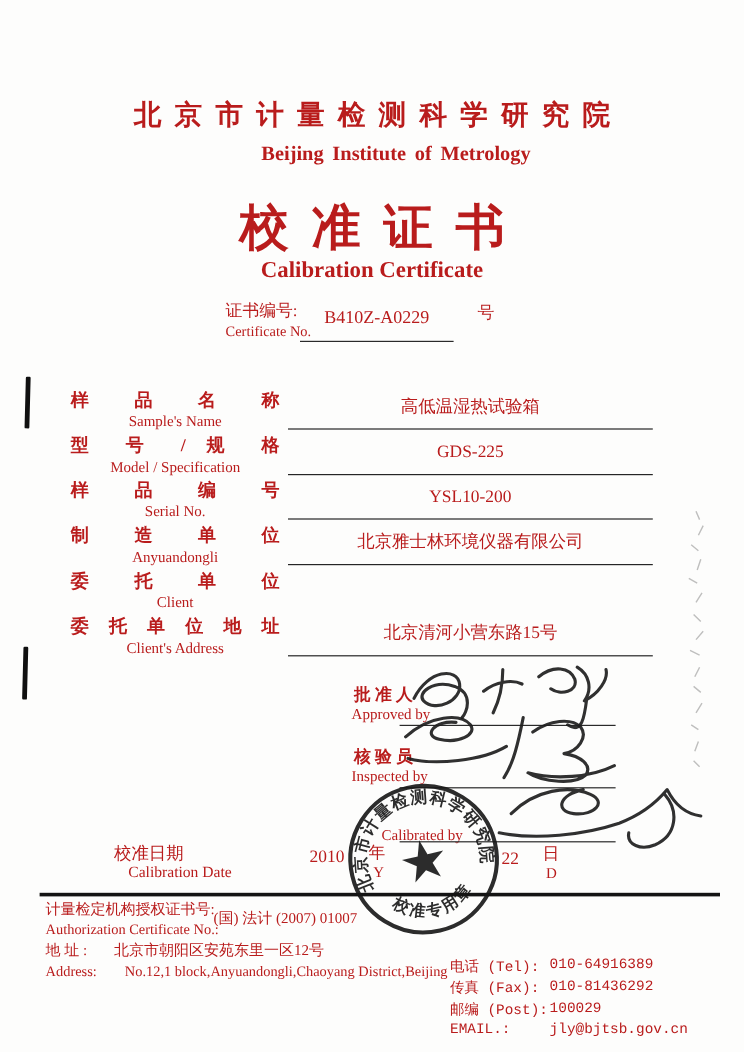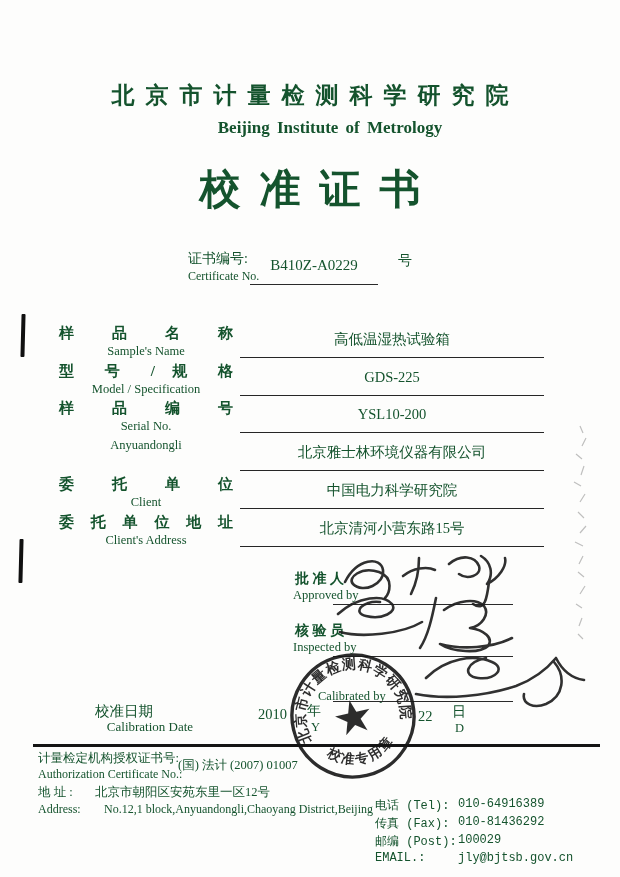--- a/index.html
+++ b/index.html
@@ -1,21 +1,21 @@
 <!DOCTYPE html>
 <html><head>
 <meta charset="utf-8">
 <style>
   html,body{margin:0;padding:0;background:#ffffff;}
   .page{
     position:relative;
     width:620px;height:877px;
     background:#fdfdfc;
     font-family:"Liberation Serif", serif;
-    color:#14532d;
+    color:#b91c1c;
     overflow:hidden;
   }
   .abs{position:absolute;}
   .ctr{left:0;width:620px;text-align:center;}
 
   
   .inst-cn{top:80px;font-size:23px;font-weight:bold;letter-spacing:11px;text-indent:11px;}
   .inst-en{top:118px;font-size:17px;font-weight:bold;word-spacing:3px;padding-left:20px;}
   .title-cn{top:162px;font-size:41px;font-weight:bold;letter-spacing:19px;text-indent:19px;}
   .title-en{top:215px;font-size:19px;font-weight:bold;}
@@ -73,20 +73,21 @@
 
   <svg class="abs bleed" style="left:566px;top:420px;" width="34" height="240">
     <g stroke="#8d8d8d" stroke-width="1.2" fill="none">
       <path d="M14 6 l3 7 M20 18 l-4 8 M10 34 l6 5 M18 46 l-3 9 M8 62 l7 4 M19 74 l-5 8 M12 92 l6 6 M20 106 l-6 7 M9 122 l8 4 M17 136 l-4 8 M12 152 l6 5 M19 166 l-5 8 M10 184 l6 4 M16 198 l-3 8 M12 214 l5 5"></path>
     </g>
   </svg>
 
   <div class="abs ctr inst-cn">北京市计量检测科学研究院</div>
   <div class="abs ctr inst-en">Beijing Institute of Metrology</div>
   <div class="abs ctr title-cn">校准证书</div>
+  <div class="abs ctr title-en">Calibration Certificate</div>
 
   <div class="abs certno-cn">证书编号:</div>
   <div class="abs certno-en">Certificate No.</div>
   <div class="abs certno-val">B410Z-A0229</div>
   <div class="abs certno-suffix">号</div>
 
   <div class="abs field-row" style="top:324px">
     <div class="f-label">
         <div class="f-cn">样 品 名 称</div>
       <div class="f-en">Sample's Name</div>
@@ -102,30 +103,30 @@
   </div>
   <div class="abs field-row" style="top:399px">
     <div class="f-label">
         <div class="f-cn">样 品 编 号</div>
       <div class="f-en">Serial No.</div>
       </div>
     <div class="f-value">YSL10-200</div>
   </div>
   <div class="abs field-row" style="top:437px">
     <div class="f-label">
+        <div class="f-cn">制 造 单 位</div>
       <div class="f-en">Anyuandongli</div>
       </div>
     <div class="f-value">北京雅士林环境仪器有限公司</div>
   </div>
   <div class="abs field-row" style="top:475px">
     <div class="f-label">
         <div class="f-cn">委 托 单 位</div>
       <div class="f-en">Client</div>
       </div>
-    <div class="f-value">中国电力科学研究院</div>
   </div>
   <div class="abs field-row" style="top:513px">
     <div class="f-label">
         <div class="f-cn">委 托 单 位 地 址</div>
       <div class="f-en">Client's Address</div>
       </div>
     <div class="f-value">北京清河小营东路15号</div>
   </div>
 
   <div class="abs so-cn" style="left:295px;top:570px;">批 准 人</div>

